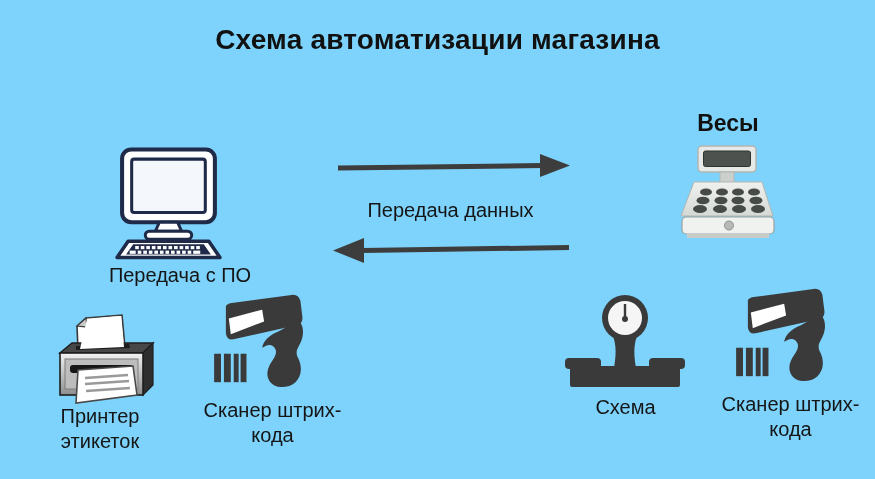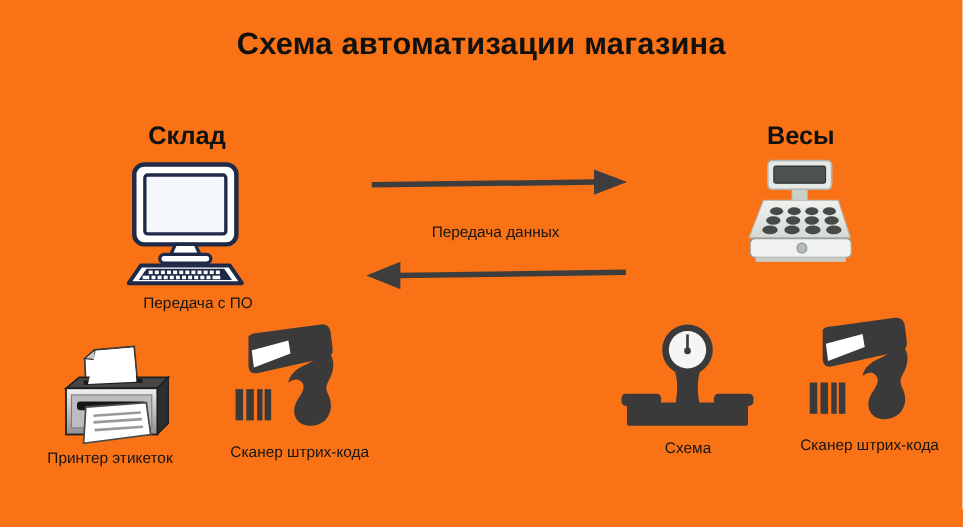--- a/index.html
+++ b/index.html
@@ -1,29 +1,29 @@
 <!DOCTYPE html>
 <html><head>
 <meta charset="utf-8">
 <style>
   html,body{margin:0;padding:0;background:#ffffff;}
   .canvas{
-    position:relative;width:875px;height:479px;background:#f97316;overflow:hidden;
+    position:relative;width:875px;height:479px;background:#7dd3fc;overflow:hidden;
     font-family:"Liberation Sans", sans-serif;color:#111111;
   }
   .abs{position:absolute;}
   .title{
     left:0;top:24px;width:875px;text-align:center;
     font-size:28px;font-weight:bold;letter-spacing:.2px;color:#111;
   }
   .heading{
     font-size:23px;font-weight:bold;text-align:center;color:#111;
   }
   .dev-label{
-    font-size:14px;font-weight:400;text-align:center;color:#151515;line-height:25px;
+    font-size:20px;font-weight:400;text-align:center;color:#151515;line-height:25px;
   }
   .icon{display:block;}
 </style>
 </head>
 <body>
 
 <div class="canvas">
 
   <svg width="0" height="0" style="position:absolute" aria-hidden="true">
     <defs>
@@ -42,21 +42,20 @@
         <rect x="18" y="64" width="7" height="29" fill="#3a3a3a"></rect>
         <rect x="28" y="64" width="7" height="29" fill="#3a3a3a"></rect>
         <rect x="38" y="64" width="5" height="29" fill="#3a3a3a"></rect>
         <rect x="45" y="64" width="6" height="29" fill="#3a3a3a"></rect>
       </symbol>
     </defs>
   </svg>
 
   <div class="abs title">Схема автоматизации магазина</div>
 
-  <div class="abs heading" style="left:95px;top:110px;width:150px;">Склад</div>
   <div class="abs heading" style="left:653px;top:110px;width:150px;">Весы</div>
 
   <svg class="abs icon" style="left:112px;top:146px;" width="116" height="114" viewBox="0 0 115 112">
     <g stroke="#1e2a47" stroke-linejoin="round">
       <rect x="10" y="3" width="92" height="72" rx="9" fill="#ffffff" stroke-width="4"></rect>
       <rect x="19.5" y="12.5" width="73" height="53" rx="2.5" fill="#f4f7fb" stroke-width="3"></rect>
       <polygon points="47,75 65,75 69,84 43,84" fill="#ffffff" stroke-width="3"></polygon>
       <rect x="33" y="84" width="46" height="8" rx="4" fill="#ffffff" stroke-width="3"></rect>
       <path d="M16,94 L96,94 L107,110 L5,110 Z" fill="#ffffff" stroke-width="3.5"></path>
     </g>

